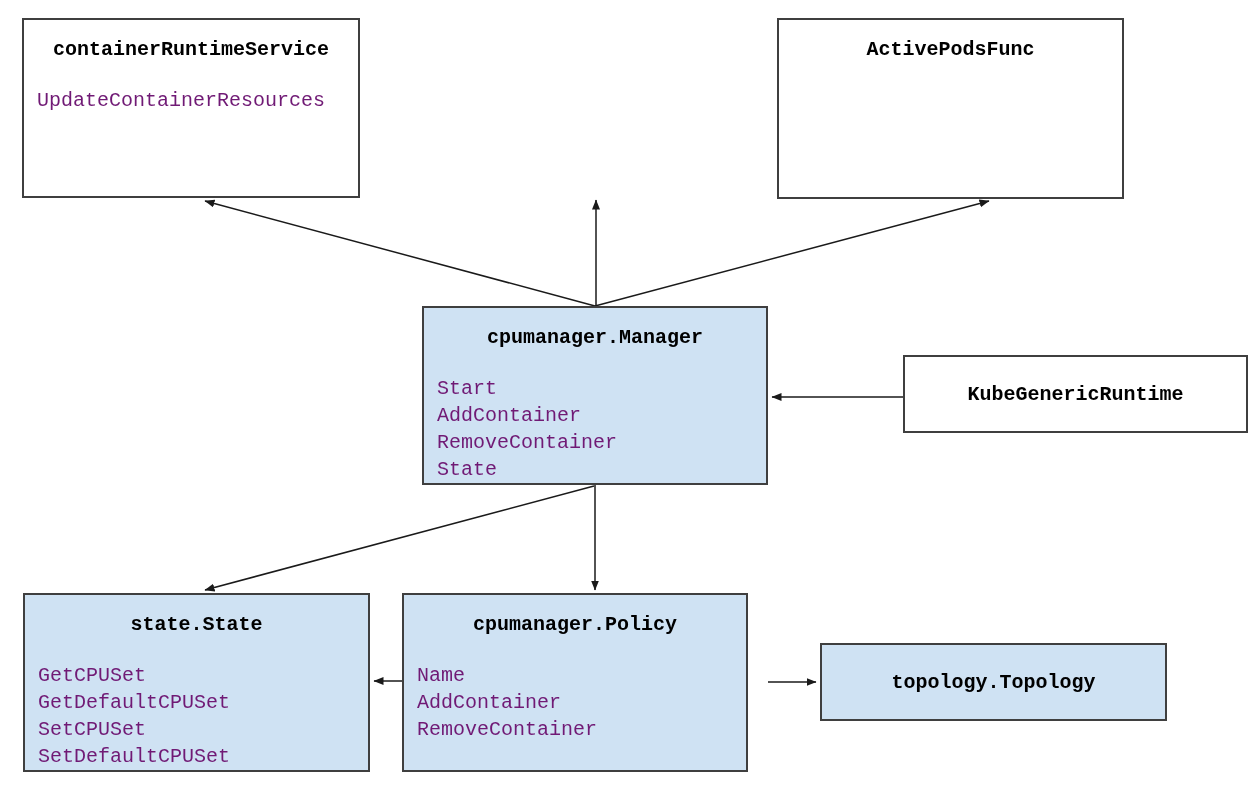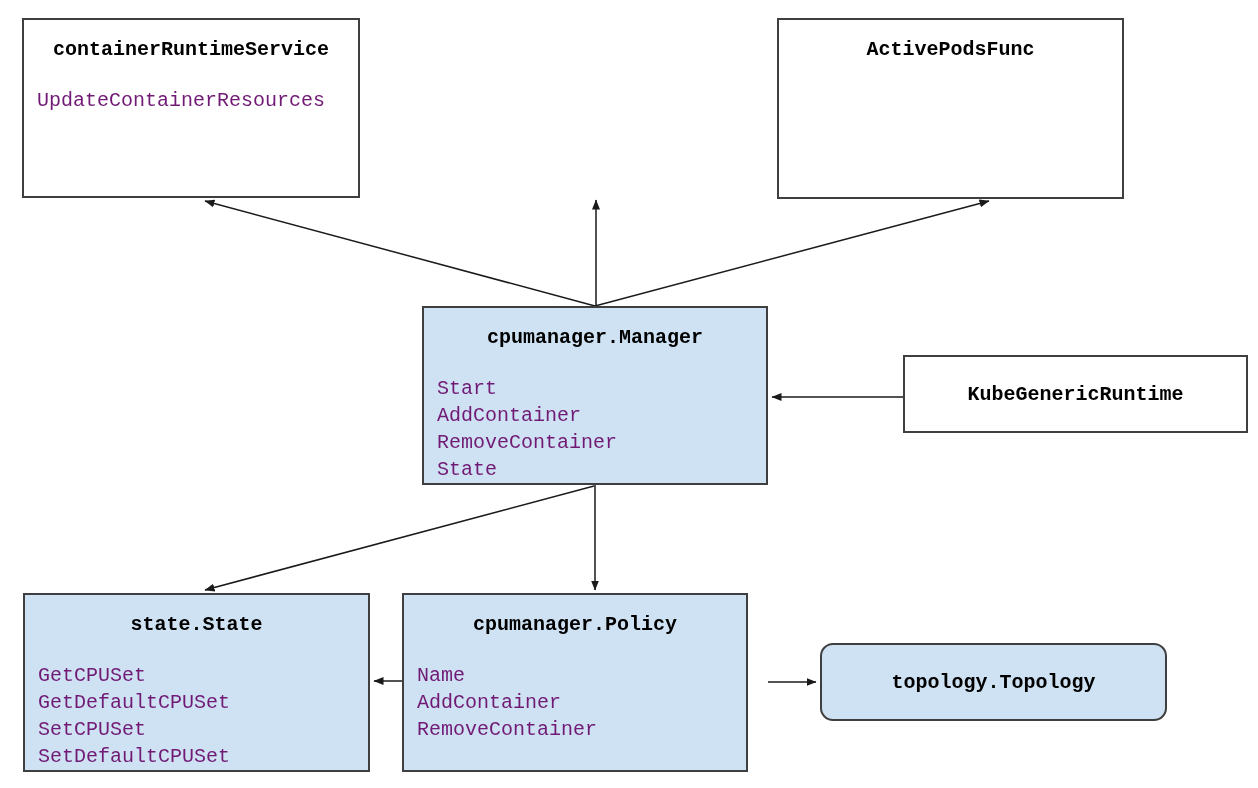--- a/index.html
+++ b/index.html
@@ -58,21 +58,21 @@
   }
 
   
   #box-crs { left: 22px;  top: 18px;  width: 338px; height: 180px; }
   #box-psp { left: 423px; top: 19px;  width: 343px; height: 178px; }
   #box-apf { left: 777px; top: 18px;  width: 347px; height: 181px; }
   #box-mgr { left: 422px; top: 306px; width: 346px; height: 179px; }
   #box-kgr { left: 903px; top: 355px; width: 345px; height: 78px;  }
   #box-sts { left: 23px;  top: 593px; width: 347px; height: 179px; }
   #box-pol { left: 402px; top: 593px; width: 346px; height: 179px; }
-  #box-top { left: 820px; top: 643px; width: 347px; height: 78px; border-radius: 13px;  }
+  #box-top { left: 820px; top: 643px; width: 347px; height: 78px;  }
 </style>
 </head>
 <body>
 
 <div class="canvas">
 
   <svg class="arrow-layer" viewBox="0 0 1258 788" xmlns="http://www.w3.org/2000/svg">
     <defs>
       <marker id="ah" markerWidth="11" markerHeight="9" refX="9.5" refY="4" orient="auto" markerUnits="userSpaceOnUse">
         <path d="M0,0 L10,4 L0,8 Z" fill="#1a1a1a"></path>

